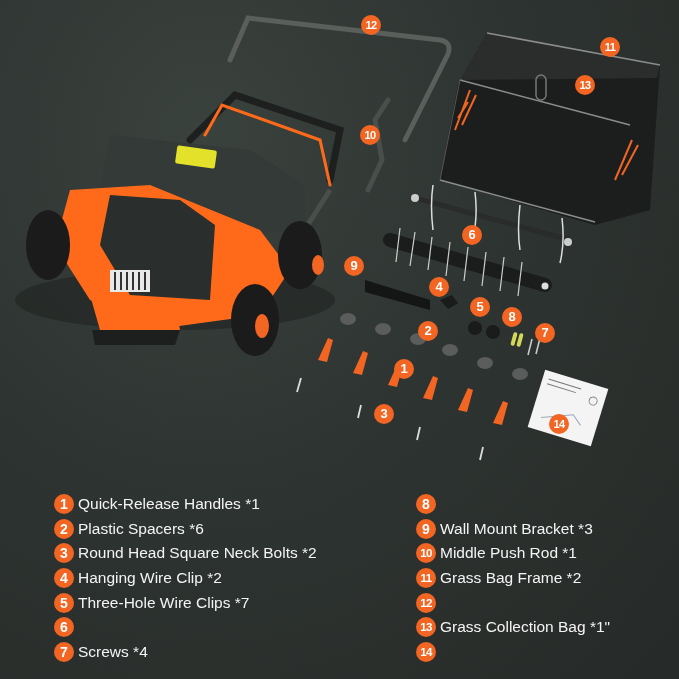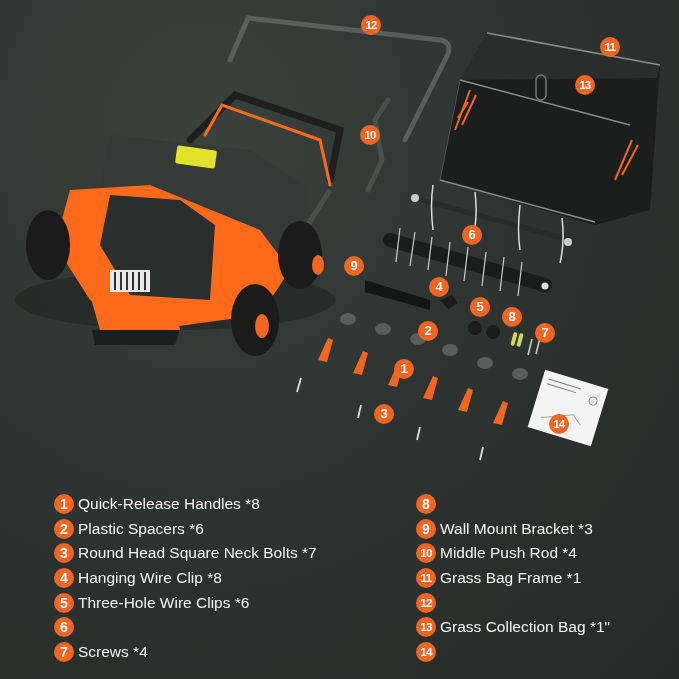--- a/index.html
+++ b/index.html
@@ -166,62 +166,62 @@
   <div class="badge sm" style="left:360px;top:125px;">10</div>
   <div class="badge sm" style="left:600px;top:37px;">11</div>
   <div class="badge sm" style="left:361px;top:15px;">12</div>
   <div class="badge sm" style="left:575px;top:75px;">13</div>
   <div class="badge sm" style="left:549px;top:414px;">14</div>
 </div>
 
 <div class="legend left">
   <div class="legend-item">
     <span class="num">1</span>
-    <span class="txt">Quick-Release Handles *8</span>
+    <span class="txt">Quick-Release Handles *1</span>
   </div>
   <div class="legend-item">
     <span class="num">2</span>
     <span class="txt">Plastic Spacers *6</span>
   </div>
   <div class="legend-item">
     <span class="num">3</span>
-    <span class="txt">Round Head Square Neck Bolts *7</span>
+    <span class="txt">Round Head Square Neck Bolts *2</span>
   </div>
   <div class="legend-item">
     <span class="num">4</span>
-    <span class="txt">Hanging Wire Clip *8</span>
+    <span class="txt">Hanging Wire Clip *2</span>
   </div>
   <div class="legend-item">
     <span class="num">5</span>
-    <span class="txt">Three-Hole Wire Clips *6</span>
+    <span class="txt">Three-Hole Wire Clips *7</span>
   </div>
   <div class="legend-item">
     <span class="num">6</span>
   </div>
   <div class="legend-item">
     <span class="num">7</span>
     <span class="txt">Screws *4</span>
   </div>
 </div>
 
 <div class="legend right">
   <div class="legend-item">
     <span class="num">8</span>
   </div>
   <div class="legend-item">
     <span class="num">9</span>
     <span class="txt">Wall Mount Bracket *3</span>
   </div>
   <div class="legend-item">
     <span class="num two">10</span>
-    <span class="txt">Middle Push Rod *4</span>
+    <span class="txt">Middle Push Rod *1</span>
   </div>
   <div class="legend-item">
     <span class="num two">11</span>
-    <span class="txt">Grass Bag Frame *1</span>
+    <span class="txt">Grass Bag Frame *2</span>
   </div>
   <div class="legend-item">
     <span class="num two">12</span>
   </div>
   <div class="legend-item">
     <span class="num two">13</span>
     <span class="txt">Grass Collection Bag *1"</span>
   </div>
   <div class="legend-item">
     <span class="num two">14</span>

